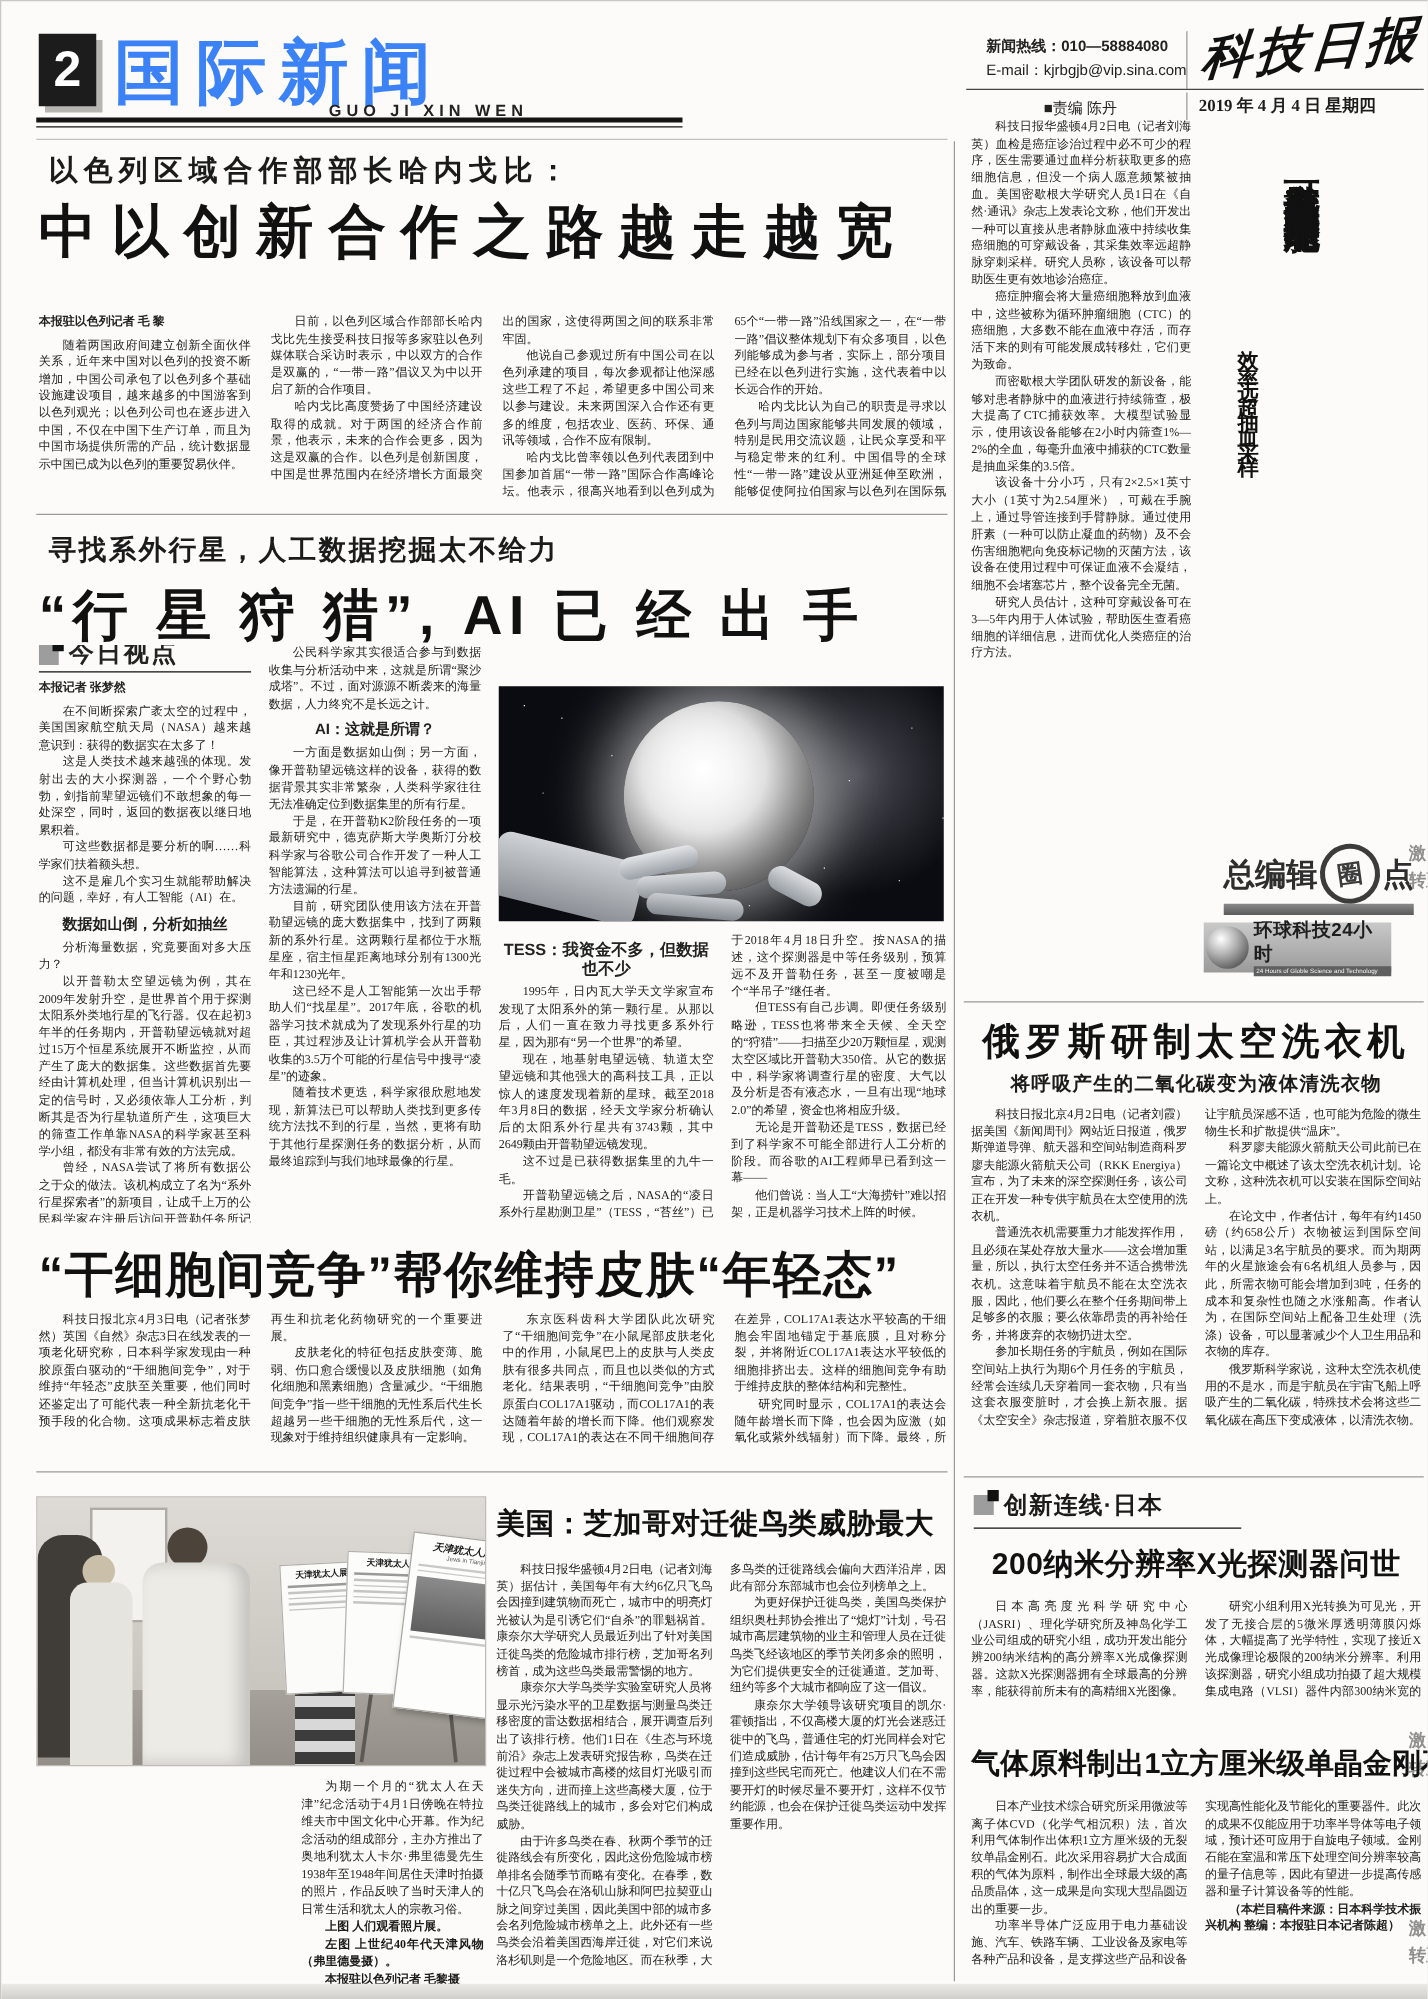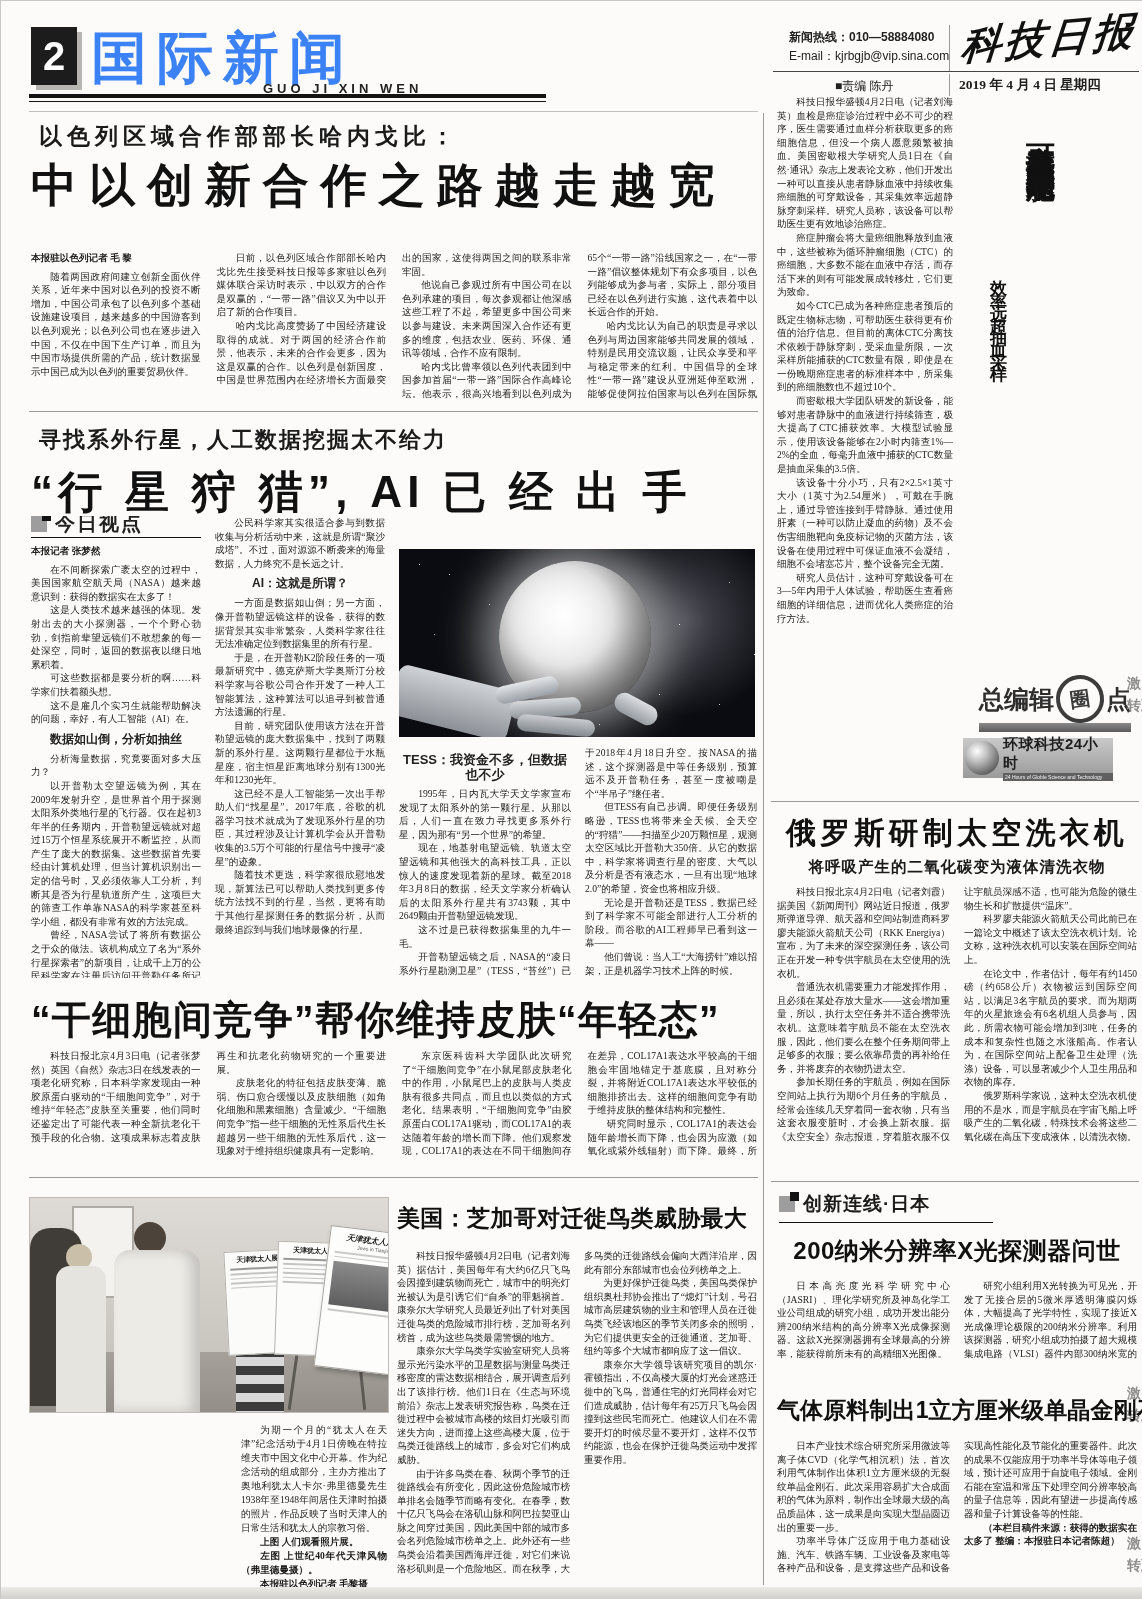--- a/index.html
+++ b/index.html
@@ -201,21 +201,20 @@
     <p>科技日报华盛顿4月2日电（记者刘海英）据估计，美国每年有大约6亿只飞鸟会因撞到建筑物而死亡，城市中的明亮灯光被认为是引诱它们“自杀”的罪魁祸首。康奈尔大学研究人员最近列出了针对美国迁徙鸟类的危险城市排行榜，芝加哥名列榜首，成为这些鸟类最需警惕的地方。</p>
     <p>康奈尔大学鸟类学实验室研究人员将显示光污染水平的卫星数据与测量鸟类迁移密度的雷达数据相结合，展开调查后列出了该排行榜。他们1日在《生态与环境前沿》杂志上发表研究报告称，鸟类在迁徙过程中会被城市高楼的炫目灯光吸引而迷失方向，进而撞上这些高楼大厦，位于鸟类迁徙路线上的城市，多会对它们构成威胁。</p>
     <p>由于许多鸟类在春、秋两个季节的迁徙路线会有所变化，因此这份危险城市榜单排名会随季节而略有变化。在春季，数十亿只飞鸟会在洛矶山脉和阿巴拉契亚山脉之间穿过美国，因此美国中部的城市多会名列危险城市榜单之上。此外还有一些鸟类会沿着美国西海岸迁徙，对它们来说洛杉矶则是一个危险地区。而在秋季，大多鸟类的迁徙路线会偏向大西洋沿岸，因此有部分东部城市也会位列榜单之上。</p>
     <p>为更好保护迁徙鸟类，美国鸟类保护组织奥杜邦协会推出了“熄灯”计划，号召城市高层建筑物的业主和管理人员在迁徙鸟类飞经该地区的季节关闭多余的照明，为它们提供更安全的迁徙通道。芝加哥、纽约等多个大城市都响应了这一倡议。</p>
     <p>康奈尔大学领导该研究项目的凯尔·霍顿指出，不仅高楼大厦的灯光会迷惑迁徙中的飞鸟，普通住宅的灯光同样会对它们造成威胁，估计每年有25万只飞鸟会因撞到这些民宅而死亡。他建议人们在不需要开灯的时候尽量不要开灯，这样不仅节约能源，也会在保护迁徙鸟类运动中发挥重要作用。</p>
   </div>
 
   <div class="abs art-body" style="left:776px;top:94px;width:176px;height:548px;">
     <p>科技日报华盛顿4月2日电（记者刘海英）血检是癌症诊治过程中必不可少的程序，医生需要通过血样分析获取更多的癌细胞信息，但没一个病人愿意频繁被抽血。美国密歇根大学研究人员1日在《自然·通讯》杂志上发表论文称，他们开发出一种可以直接从患者静脉血液中持续收集癌细胞的可穿戴设备，其采集效率远超静脉穿刺采样。研究人员称，该设备可以帮助医生更有效地诊治癌症。</p>
     <p>癌症肿瘤会将大量癌细胞释放到血液中，这些被称为循环肿瘤细胞（CTC）的癌细胞，大多数不能在血液中存活，而存活下来的则有可能发展成转移灶，它们更为致命。</p>
-    <p>如今CTC已成为各种癌症患者预后的既定生物标志物，可帮助医生获得更有价值的治疗信息。但目前的离体CTC分离技术依赖于静脉穿刺，受采血量所限，一次采样所能捕获的CTC数量有限，即使是在一份晚期癌症患者的标准样本中，所采集到的癌细胞数也不超过10个。</p>
     <p>而密歇根大学团队研发的新设备，能够对患者静脉中的血液进行持续筛查，极大提高了CTC捕获效率。大模型试验显示，使用该设备能够在2小时内筛查1%—2%的全血，每毫升血液中捕获的CTC数量是抽血采集的3.5倍。</p>
     <p>该设备十分小巧，只有2×2.5×1英寸大小（1英寸为2.54厘米），可戴在手腕上，通过导管连接到手臂静脉。通过使用肝素（一种可以防止凝血的药物）及不会伤害细胞靶向免疫标记物的灭菌方法，该设备在使用过程中可保证血液不会凝结，细胞不会堵塞芯片，整个设备完全无菌。</p>
     <p>研究人员估计，这种可穿戴设备可在3—5年内用于人体试验，帮助医生查看癌细胞的详细信息，进而优化人类癌症的治疗方法。</p>
   </div>
   <div class="abs vtext" style="left:986px;top:266px;height:240px;font-size:17px;letter-spacing:12px;font-weight:bold;">效率远超抽血采样</div>
   <div class="abs vtext" style="left:1020px;top:120px;height:528px;font-size:29px;letter-spacing:2px;">可穿戴设备能从静脉血中采集癌细胞</div>
 
   <div class="abs" style="left:978px;top:674px;width:160px;display:flex;align-items:center;">
     <span class="sans" style="font-size:25px;font-weight:900;color:#2e2e2e;">总编辑</span>
     <span style="width:40px;height:40px;border:4px solid #3c3c3c;border-radius:50%;display:inline-flex;align-items:center;justify-content:center;margin:0 2px;transform:rotate(-8deg);">
@@ -273,17 +272,17 @@
   <div class="abs h-big" style="left:776px;top:1234px;width:360px;text-align:center;font-size:24px;letter-spacing:0.02em;">200纳米分辨率X光探测器问世</div>
   <div class="abs art-body cols2" style="left:776px;top:1278px;width:360px;height:98px;">
     <p>日本高亮度光科学研究中心（JASRI）、理化学研究所及神岛化学工业公司组成的研究小组，成功开发出能分辨200纳米结构的高分辨率X光成像探测器。这款X光探测器拥有全球最高的分辨率，能获得前所未有的高精细X光图像。</p>
     <p>研究小组利用X光转换为可见光，开发了无接合层的5微米厚透明薄膜闪烁体，大幅提高了光学特性，实现了接近X光成像理论极限的200纳米分辨率。利用该探测器，研究小组成功拍摄了超大规模集成电路（VLSI）器件内部300纳米宽的布线。这是全球首次以实用水平画质无损拍摄出VLSI内部的微细布线。</p>
   </div>
 
   <div class="abs h-big" style="left:776px;top:1394px;width:360px;text-align:center;font-size:23px;letter-spacing:0.005em;">气体原料制出1立方厘米级单晶金刚石</div>
   <div class="abs art-body cols2" style="left:776px;top:1438px;width:360px;height:140px;">
     <p>日本产业技术综合研究所采用微波等离子体CVD（化学气相沉积）法，首次利用气体制作出体积1立方厘米级的无裂纹单晶金刚石。此次采用容易扩大合成面积的气体为原料，制作出全球最大级的高品质晶体，这一成果是向实现大型晶圆迈出的重要一步。</p>
     <p>功率半导体广泛应用于电力基础设施、汽车、铁路车辆、工业设备及家电等各种产品和设备，是支撑这些产品和设备实现高性能化及节能化的重要器件。此次的成果不仅能应用于功率半导体等电子领域，预计还可应用于自旋电子领域。金刚石能在室温和常压下处理空间分辨率较高的量子信息等，因此有望进一步提高传感器和量子计算设备等的性能。</p>
-    <p style="font-weight:bold;">（本栏目稿件来源：获得的数据实在太多了 整编：本报驻日本记者陈超）</p>
+    <p style="font-weight:bold;">（本栏目稿件来源：日本科学技术振兴机构 整编：本报驻日本记者陈超）</p>
   </div>
 
   <div class="abs" style="left:0;top:1586px;width:1142px;height:13px;background:linear-gradient(#eceae6,#cfcdc9);"></div>
 </div>
 
 </body></html>

